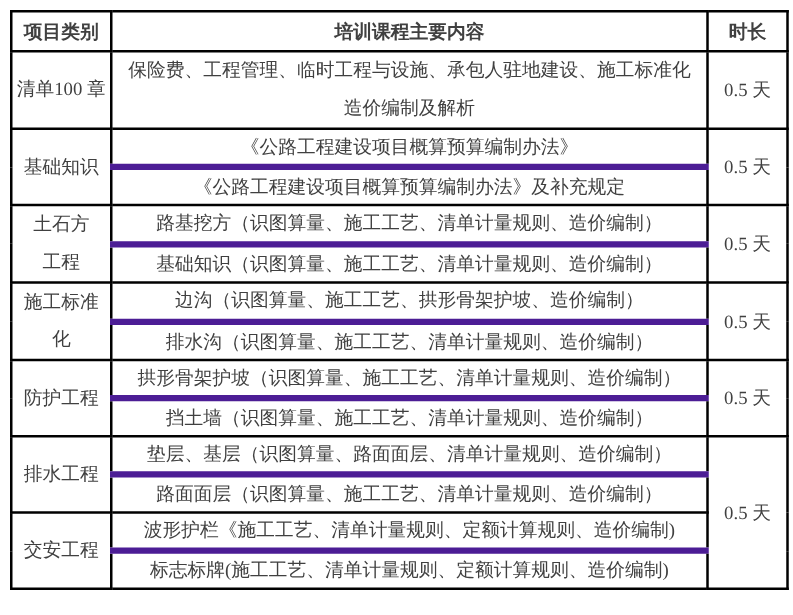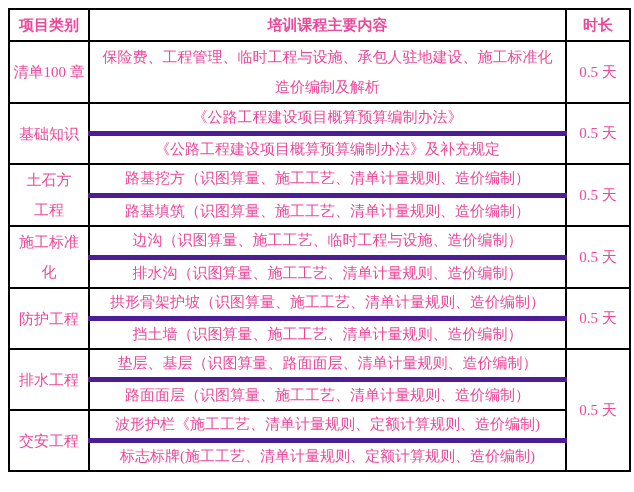--- a/index.html
+++ b/index.html
@@ -6,21 +6,21 @@
     margin: 0;
     padding: 0;
     background: #ffffff;
   }
   .page {
     position: relative;
     width: 634px;
     height: 492px;
     background: #ffffff;
     font-family: "Liberation Serif", "DejaVu Serif", serif;
-    color: #ec4899;
+    color: #404040;
     overflow: hidden;
   }
   table.course-table {
     position: absolute;
     left: 8px;
     top: 8px;
     width: 621px;
     border-collapse: collapse;
     table-layout: fixed;
   }
@@ -82,26 +82,26 @@
       <td class="thin-top">《公路工程建设项目概算预算编制办法》及补充规定</td>
     </tr>
 
     <tr class="sub-row">
       <td class="category-cell pre-line" rowspan="2">土石方
 工程</td>
       <td class="thin-bottom">路基挖方（识图算量、施工工艺、清单计量规则、造价编制）</td>
       <td rowspan="2">0.5 天</td>
     </tr>
     <tr class="sub-row">
-      <td class="thin-top">路基填筑（识图算量、施工工艺、清单计量规则、造价编制）</td>
+      <td class="thin-top">基础知识（识图算量、施工工艺、清单计量规则、造价编制）</td>
     </tr>
 
     <tr class="sub-row">
       <td class="category-cell" rowspan="2">施工标准化</td>
-      <td class="thin-bottom">边沟（识图算量、施工工艺、临时工程与设施、造价编制）</td>
+      <td class="thin-bottom">边沟（识图算量、施工工艺、拱形骨架护坡、造价编制）</td>
       <td rowspan="2">0.5 天</td>
     </tr>
     <tr class="sub-row">
       <td class="thin-top">排水沟（识图算量、施工工艺、清单计量规则、造价编制）</td>
     </tr>
 
     <tr class="sub-row">
       <td class="category-cell" rowspan="2">防护工程</td>
       <td class="thin-bottom">拱形骨架护坡（识图算量、施工工艺、清单计量规则、造价编制）</td>
       <td rowspan="2">0.5 天</td>

